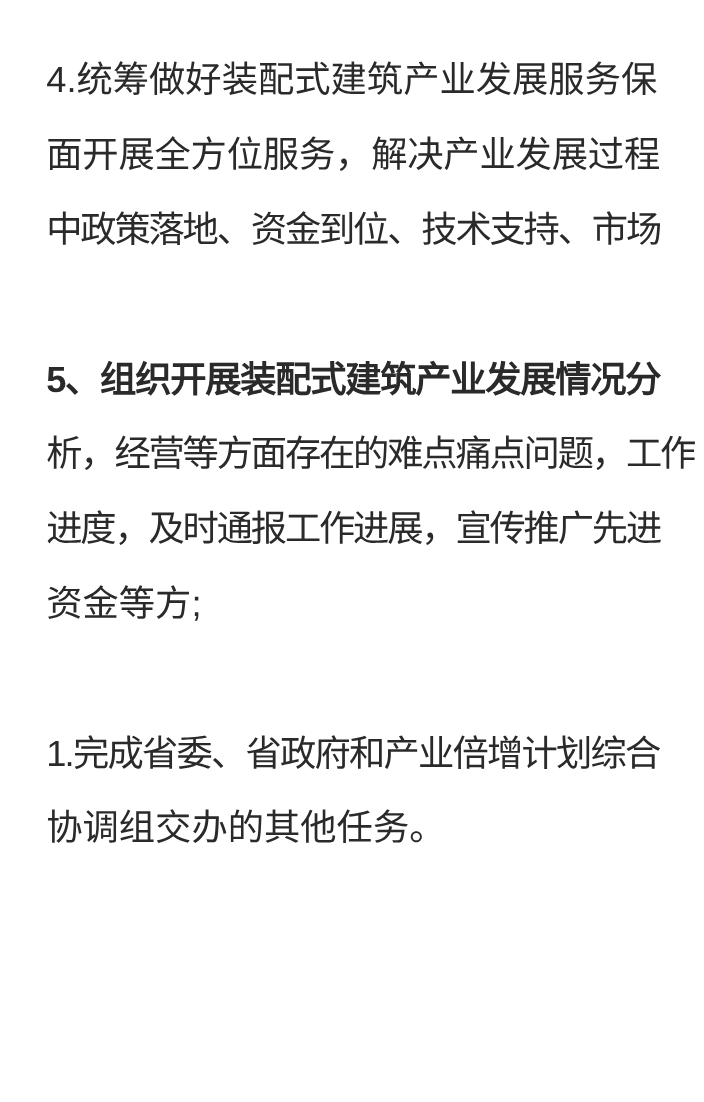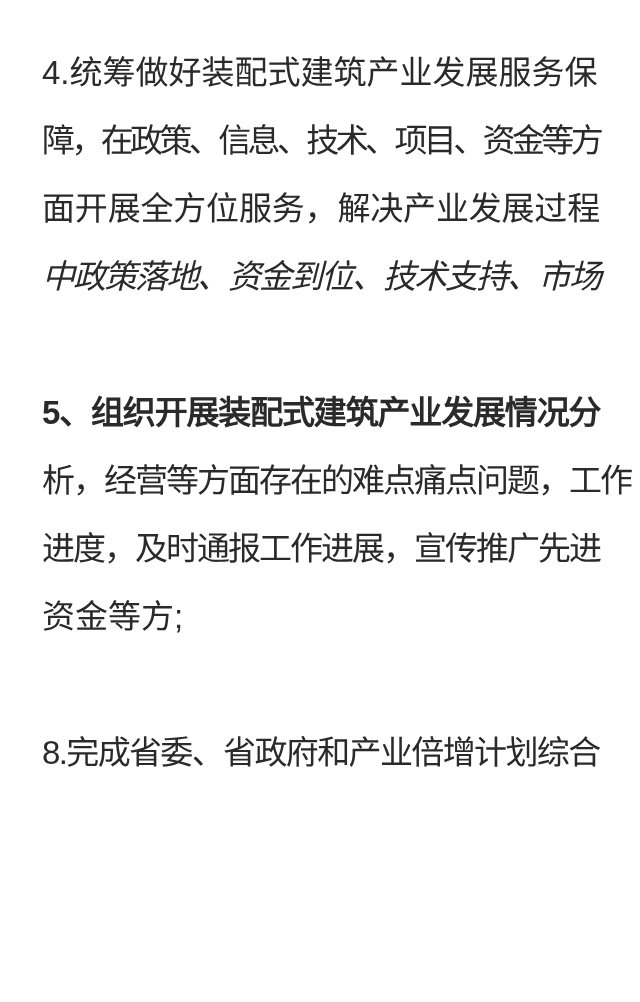--- a/index.html
+++ b/index.html
@@ -37,29 +37,29 @@
     overflow: visible;
   }
 </style>
 </head>
 <body>
 
 <div class="article">
 
   <p class="para">
     <span class="line">4.统筹做好装配式建筑产业发展服务保</span>
-    <span class="line" style="letter-spacing: -3.63158px;">障，在政策、信息、技术、项目、资金等方</span>
     <span class="line" style="letter-spacing: -0.176471px;">面开展全方位服务，解决产业发展过程</span>
-    <span class="line" style="letter-spacing: -2px; font-style: italic;">中政策落地、资金到位、技术支持、市场</span>
+    <span class="line" style="letter-spacing: -2px;">中政策落地、资金到位、技术支持、市场</span>
   </p>
 
   <p class="para">
     <span class="line" style="letter-spacing: -1.16667px; font-weight: bold;">5、组织开展装配式建筑产业发展情况分</span>
     <span class="line" style="letter-spacing: -2px;">析，经营等方面存在的难点痛点问题，工作</span>
     <span class="line" style="letter-spacing: -2px;">进度，及时通报工作进展，宣传推广先进</span>
     <span class="line">资金等方;</span>
   </p>
 
   <p class="para">
-    <span class="line" style="letter-spacing: -1.63158px;">8.完成省委、省政府和产业倍增计划综合</span>
+    <span class="line" style="letter-spacing: -1.63158px;">1.完成省委、省政府和产业倍增计划综合</span>
+    <span class="line">协调组交办的其他任务。</span>
   </p>
 
 </div>
 
 </body></html>

